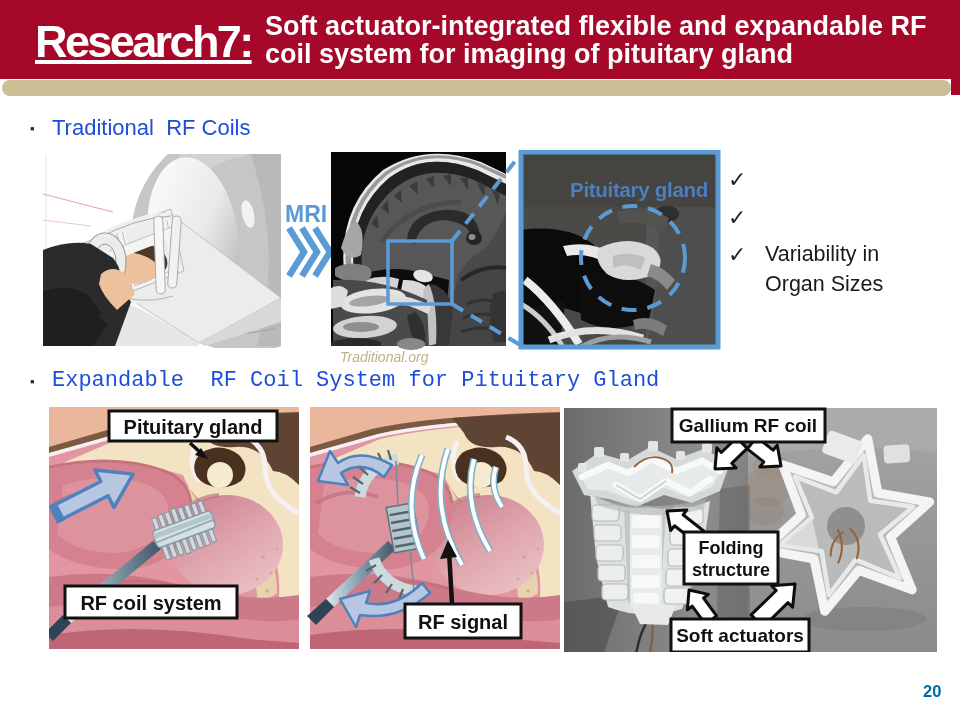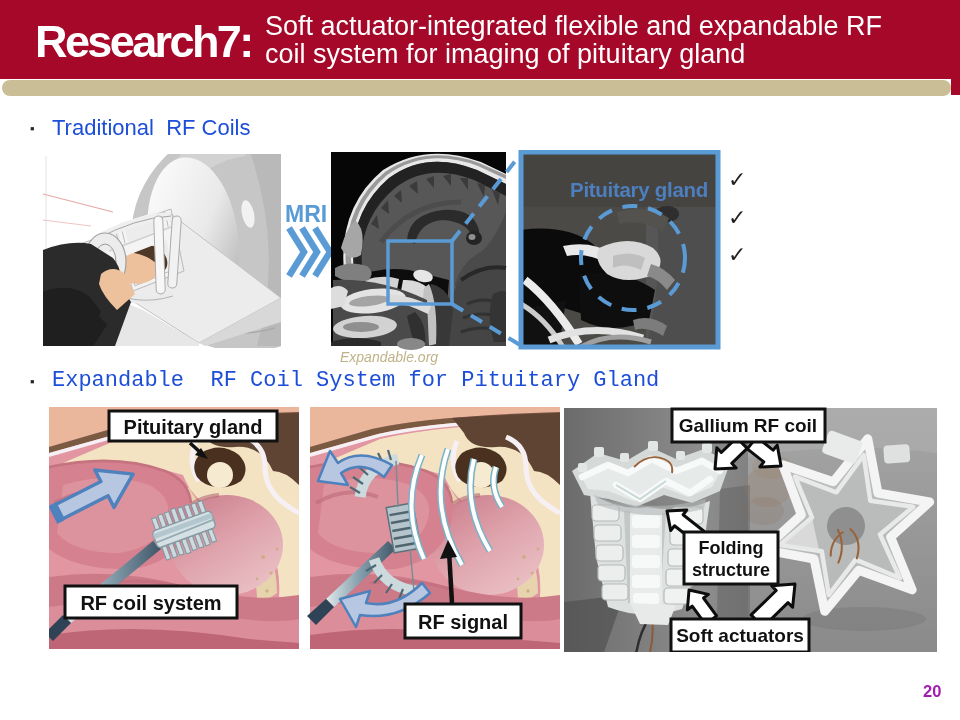--- a/index.html
+++ b/index.html
@@ -1,51 +1,52 @@
 <!DOCTYPE html>
 <html><head>
 <meta charset="utf-8">
 <style>
 html,body{margin:0;padding:0;}
 body{width:960px;height:720px;overflow:hidden;background:#fff;font-family:"Liberation Sans",sans-serif;position:relative;}
 .abs{position:absolute;}
 #redbar{left:0;top:0;width:960px;height:79px;background:#A50829;}
 #redpatch{left:951px;top:0;width:9px;height:95px;background:#A50829;}
 #tanbar{left:2px;top:80px;width:949px;height:16px;background:#C9BE95;border-radius:8px;}
-#rtitle{left:35px;top:16px;color:#fff;font-size:45px;font-weight:bold;letter-spacing:-2.6px;}
-#title{left:265px;top:12px;color:#fff;font-size:27px;font-weight:normal;line-height:28px;letter-spacing:0px;}
+#rtitle{left:35px;top:16px;color:#fff;font-size:45px;font-weight:bold;letter-spacing:-2.6px;text-decoration:underline;}
+#title{left:265px;top:12px;color:#fff;font-size:27px;font-weight:bold;line-height:28px;letter-spacing:0px;}
 .bullet{color:#1d4ed8;font-size:22px;}
 .bsq{color:#262626;font-size:13px;}
 #radio{left:340px;top:349px;color:#BFB287;font-size:14px;font-style:italic;}
 #checks{left:728px;top:165px;width:235px;color:#1a1a1a;font-size:21.5px;line-height:29.5px;}
 .chk{display:flex;margin-bottom:8px;}
 .chk .m{width:37px;flex:none;font-size:22px;color:#222;}
-#pagenum{left:923px;top:682px;font-size:16.5px;font-weight:bold;color:#a21caf;}
+#pagenum{left:923px;top:682px;font-size:16.5px;font-weight:bold;color:#0369a1;}
 </style>
 </head>
 <body>
 <div class="abs" id="redpatch"></div>
 <div class="abs" id="redbar"></div>
 <div class="abs" id="tanbar"></div>
 <div class="abs" id="rtitle">Research7:</div>
 <div class="abs" id="title">Soft actuator-integrated flexible and expandable RF<br>coil system for imaging of pituitary gland</div>
 <div class="abs bsq" style="left:30px;top:121px;">▪</div>
 <div class="abs bullet" style="left:52px;top:115px;">Traditional&nbsp; RF Coils</div>
 <div class="abs bsq" style="left:30px;top:374px;">▪</div>
 <div class="abs bullet" style="left:52px;top:368px;font-family:Liberation Mono, monospace;">Expandable&nbsp; RF Coil System for Pituitary Gland</div>
-<div class="abs" id="radio">Expandable.org</div>
+<div class="abs" id="radio">Traditional.org</div>
 <div class="abs" id="checks">
   <div class="chk">
       <span class="m">✓</span>
     </div>
   <div class="chk">
       <span class="m">✓</span>
     </div>
   <div class="chk">
       <span class="m">✓</span>
+      <span>Variability in<br>Organ Sizes</span>
     </div>
 </div>
 <div class="abs" id="pagenum">20</div>
 
 <svg class="abs" style="left:43px;top:150px;" width="682" height="200" viewBox="0 0 682 200">
   <defs>
     <linearGradient id="bore" x1="0" y1="0" x2="1" y2="1">
       <stop offset="0" stop-color="#ffffff"></stop>
         <stop offset="0.55" stop-color="#e9e9e9"></stop>
         <stop offset="1" stop-color="#a8a8a8"></stop>

